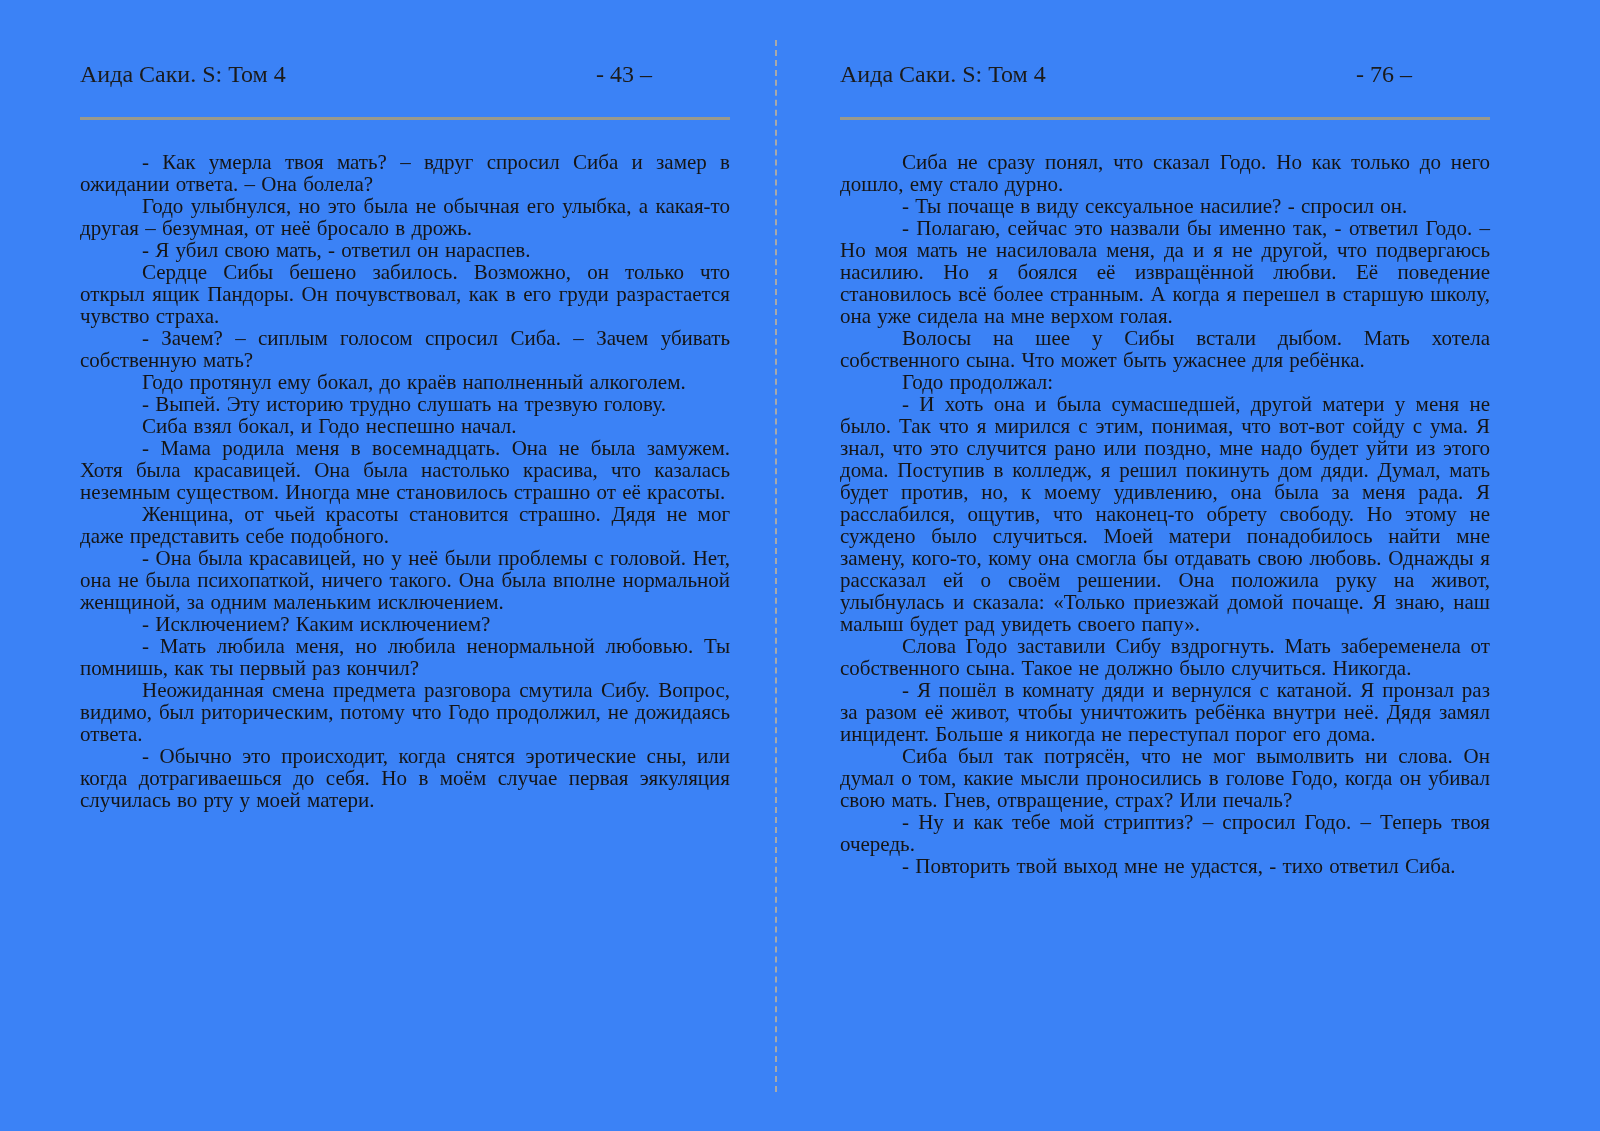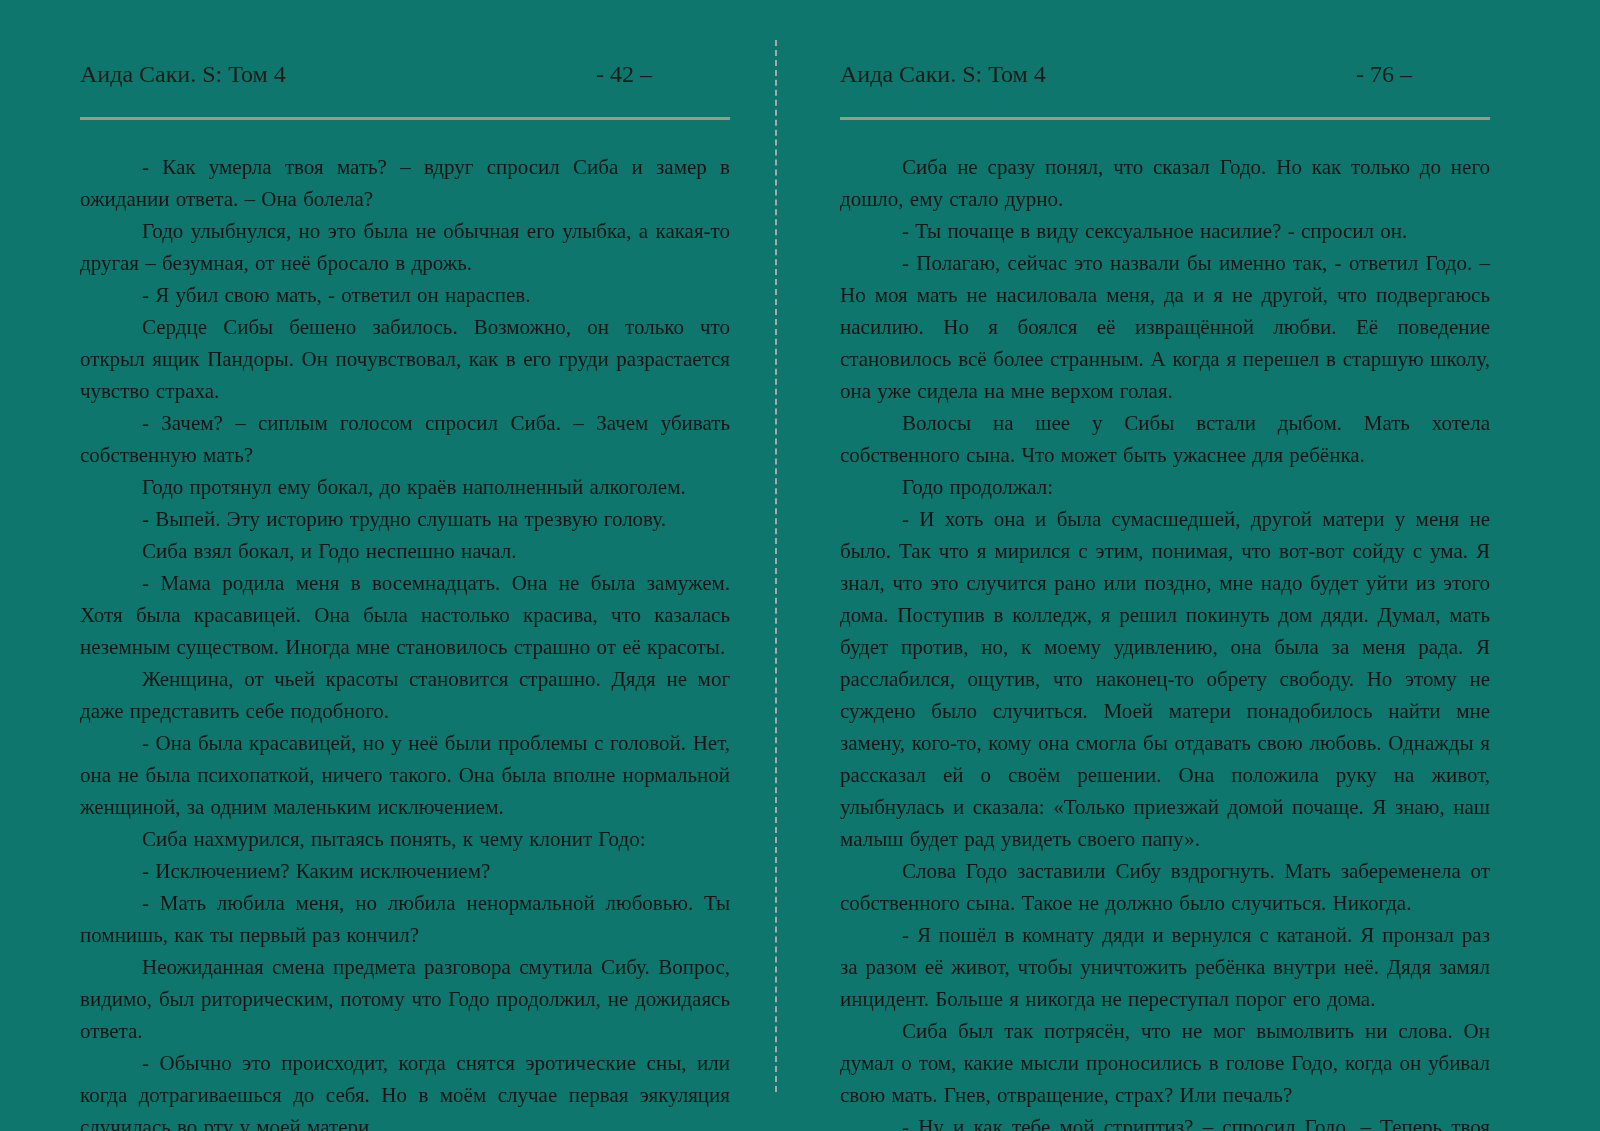--- a/index.html
+++ b/index.html
@@ -9,21 +9,21 @@
     width: 1600px;
     height: 1131px;
     overflow: hidden;
     font-family: "Liberation Serif", "DejaVu Serif", serif;
     color: #151515;
   }
   .spread {
     position: relative;
     width: 1600px;
     height: 1131px;
-    background: #0f766e;
+    background: #3b82f6;
   }
   .page {
     position: absolute;
     top: 0;
     width: 650px;
   }
   .page-left  { left: 80px; }
   .page-right { left: 840px; }
   .page-header {
     margin-top: 60px;
@@ -42,21 +42,21 @@
     border: none;
     border-top: 3px solid #9a9a8c;
     margin: 28px 0 0 0;
   }
   .page-body {
     margin-top: 31px;
   }
   .page-body p.para {
     margin: 0;
     font-size: 21px;
-    line-height: 32px;
+    line-height: 22px;
     text-align: justify;
     text-indent: 62px;
     word-spacing: 1px;
   }
   .divider {
     position: absolute;
     left: 775px;
     top: 40px;
     height: 1052px;
     width: 0;
@@ -64,36 +64,35 @@
   }
 </style>
 </head>
 <body>
 
 <div class="spread">
 
   <div class="page page-left">
     <header class="page-header">
       <span class="book-title">Аида Саки. S: Том 4</span>
-      <span class="page-number">- 42 –</span>
+      <span class="page-number">- 43 –</span>
     </header>
     <hr class="header-rule">
     <main class="page-body">
         <p class="para">- Как умерла твоя мать? – вдруг спросил Сиба и замер в ожидании ответа. – Она болела?</p>
         <p class="para">Годо улыбнулся, но это была не обычная его улыбка, а какая-то другая – безумная, от неё бросало в дрожь.</p>
         <p class="para">- Я убил свою мать, - ответил он нараспев.</p>
         <p class="para">Сердце Сибы бешено забилось. Возможно, он только что открыл ящик Пандоры. Он почувствовал, как в его груди разрастается чувство страха.</p>
         <p class="para">- Зачем? – сиплым голосом спросил Сиба. – Зачем убивать собственную мать?</p>
         <p class="para">Годо протянул ему бокал, до краёв наполненный алкоголем.</p>
         <p class="para">- Выпей. Эту историю трудно слушать на трезвую голову.</p>
         <p class="para">Сиба взял бокал, и Годо неспешно начал.</p>
         <p class="para">- Мама родила меня в восемнадцать. Она не была замужем. Хотя была красавицей. Она была настолько красива, что казалась неземным существом. Иногда мне становилось страшно от её красоты.</p>
         <p class="para">Женщина, от чьей красоты становится страшно. Дядя не мог даже представить себе подобного.</p>
         <p class="para">- Она была красавицей, но у неё были проблемы с головой. Нет, она не была психопаткой, ничего такого. Она была вполне нормальной женщиной, за одним маленьким исключением.</p>
-        <p class="para">Сиба нахмурился, пытаясь понять, к чему клонит Годо:</p>
         <p class="para">- Исключением? Каким исключением?</p>
         <p class="para">- Мать любила меня, но любила ненормальной любовью. Ты помнишь, как ты первый раз кончил?</p>
         <p class="para">Неожиданная смена предмета разговора смутила Сибу. Вопрос, видимо, был риторическим, потому что Годо продолжил, не дожидаясь ответа.</p>
         <p class="para">- Обычно это происходит, когда снятся эротические сны, или когда дотрагиваешься до себя. Но в моём случае первая эякуляция случилась во рту у моей матери.</p>
       </main>
   </div>
 
   <div class="divider"></div>
 
   <div class="page page-right">

